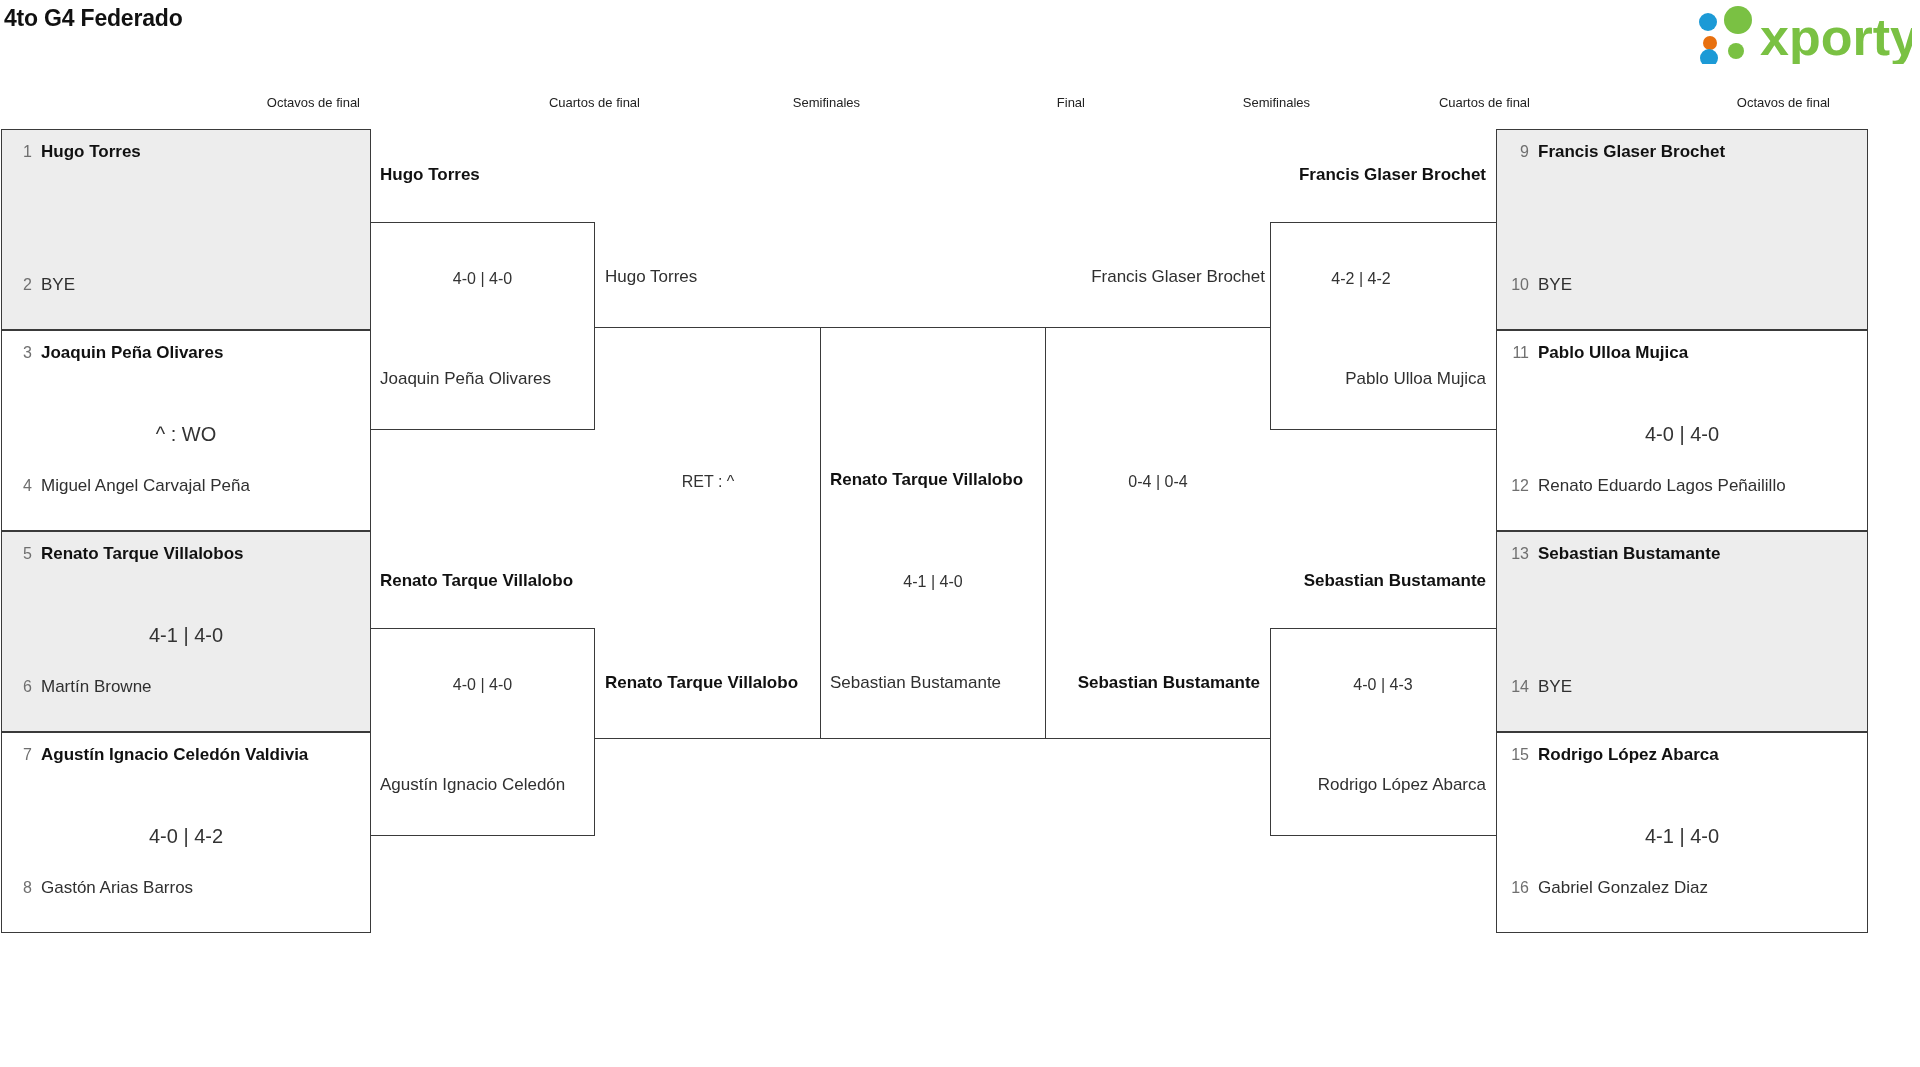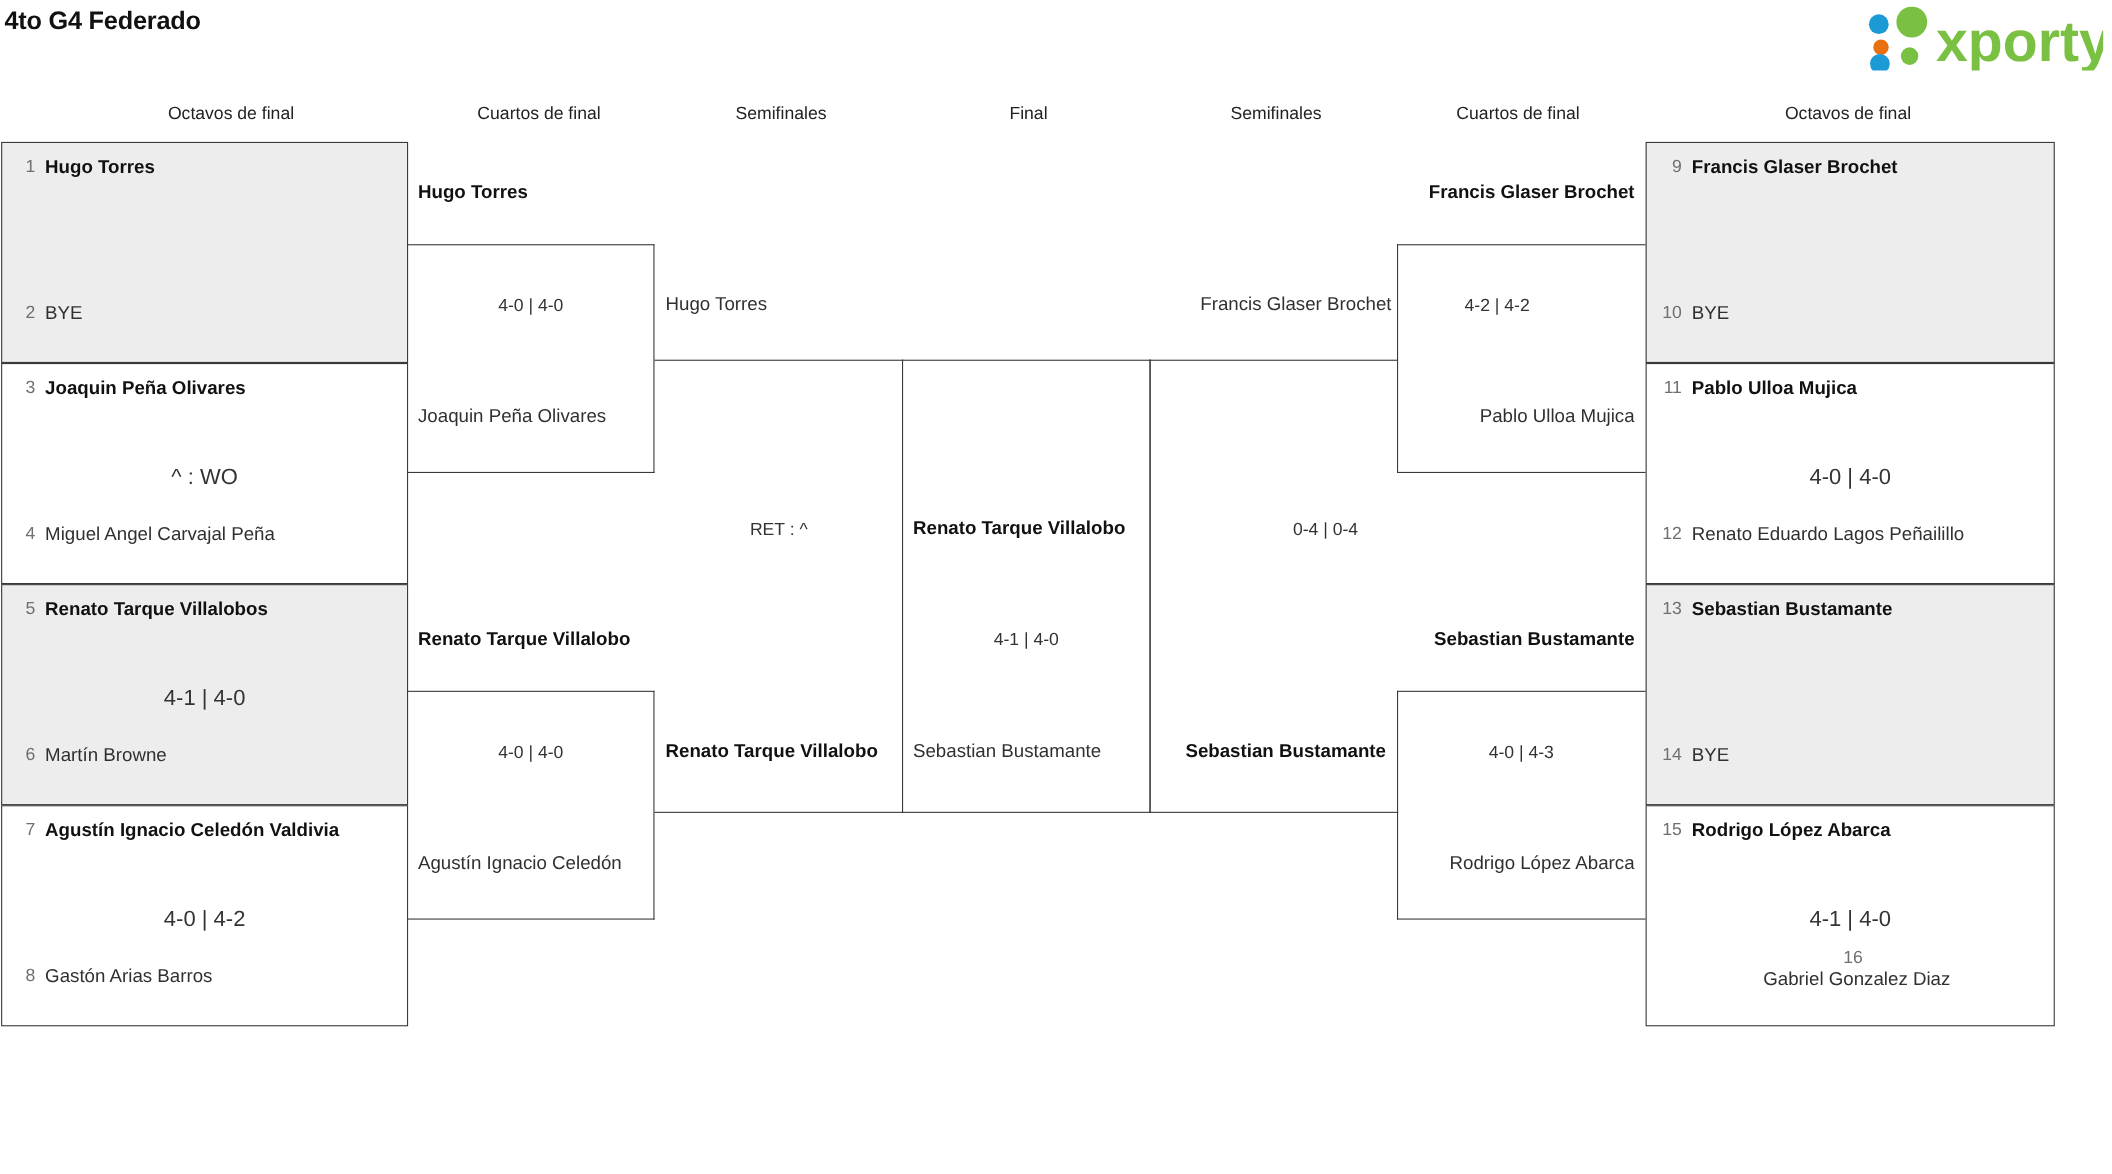--- a/index.html
+++ b/index.html
@@ -19,21 +19,21 @@
     font-size: 23px; font-weight: 700; line-height: 33px;
     letter-spacing: -0.2px; color: #111;
     white-space: nowrap;
   }
 
   .logo { position: absolute; right: 8px; top: 6px; width: 218px; height: 58px; }
 
   
   .round-head {
     position: absolute; top: 95px;
-    font-size: 16px; color: #222; text-align: center;
+    font-size: 13px; color: #222; text-align: right;
     white-space: nowrap;
   }
 
   
   .seedcard {
     position: absolute;
     border: 1px solid #3a3a3a;
     background: #ffffff;
     overflow: hidden;
   }
@@ -193,21 +193,21 @@
       <span class="seed-no">14</span>
       <span class="p-name">BYE</span>
     </div>
   </div>
   <div class="seedcard right" style="left:1496px;top:732px;width:372px;height:201px;">
     <div class="seedrow" style="top:12px;">
       <span class="seed-no">15</span>
       <span class="p-name win">Rodrigo López Abarca</span>
     </div>
     <div class="score-mid" style="top:92px;">4-1 | 4-0</div>
-    <div class="seedrow" style="top:129px;flex-direction:column;">
+    <div class="seedrow" style="top:145px;">
       <span class="seed-no">16</span>
       <span class="p-name">Gabriel Gonzalez Diaz</span>
     </div>
   </div>
 
   <div class="flabel win" style="left:380px;top:165px;width:218px;">Hugo Torres</div>
   <div class="conn left" style="left:370px;top:222px;width:225px;height:208px;"></div>
   <div class="conn-score" style="left:370px;top:270px;width:225px;">4-0 | 4-0</div>
   <div class="flabel" style="left:380px;top:369px;width:213px;">Joaquin Peña Olivares</div>
 
@@ -221,21 +221,21 @@
   <div class="conn-score" style="left:595px;top:473px;width:226px;">RET : ^</div>
   <div class="flabel win" style="left:605px;top:673px;width:210px;">Renato Tarque Villalobo</div>
 
   <div class="flabel win" style="left:830px;top:470px;width:215px;">Renato Tarque Villalobo</div>
   <div class="conn left" style="left:820px;top:327px;width:226px;height:412px;"></div>
   <div class="conn-score" style="left:820px;top:573px;width:226px;">4-1 | 4-0</div>
   <div class="flabel" style="left:830px;top:673px;width:212px;">Sebastian Bustamante</div>
 
   <div class="flabel r" style="left:1050px;top:267px;width:215px;">Francis Glaser Brochet</div>
   <div class="conn right" style="left:1045px;top:327px;width:226px;height:412px;"></div>
-  <div class="conn-score" style="left:1045px;top:473px;width:226px;margin-left:47px;">0-4 | 0-4</div>
+  <div class="conn-score" style="left:1045px;top:473px;width:226px;">0-4 | 0-4</div>
   <div class="flabel win r" style="left:1050px;top:673px;width:210px;">Sebastian Bustamante</div>
 
   <div class="flabel win r" style="left:1268px;top:165px;width:218px;">Francis Glaser Brochet</div>
   <div class="conn right" style="left:1270px;top:222px;width:226px;height:208px;"></div>
   <div class="conn-score" style="left:1248px;top:270px;width:226px;">4-2 | 4-2</div>
   <div class="flabel r" style="left:1273px;top:369px;width:213px;">Pablo Ulloa Mujica</div>
 
   <div class="flabel win r" style="left:1268px;top:571px;width:218px;">Sebastian Bustamante</div>
   <div class="conn right" style="left:1270px;top:628px;width:226px;height:208px;"></div>
   <div class="conn-score" style="left:1270px;top:676px;width:226px;text-align:center;">4-0 | 4-3</div>

